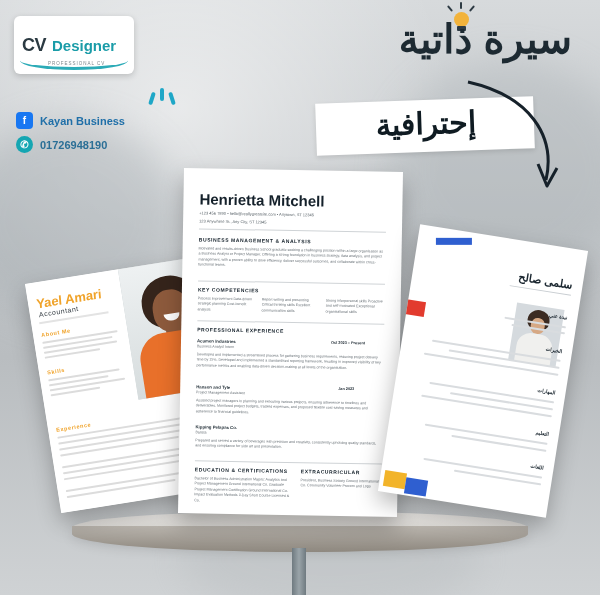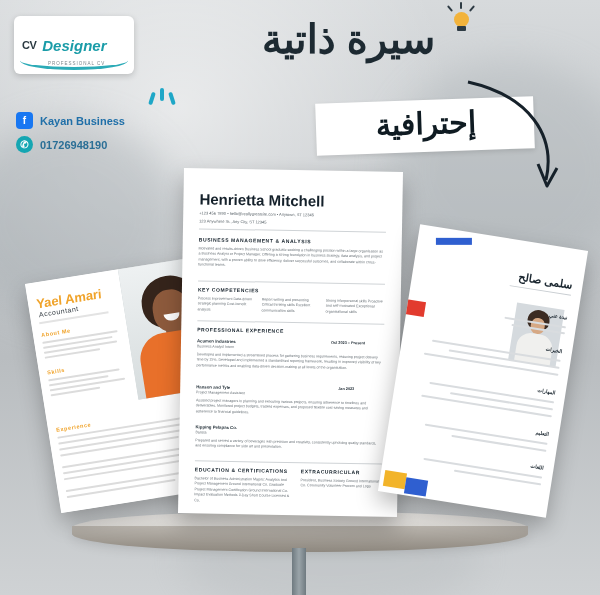--- a/index.html
+++ b/index.html
@@ -18,39 +18,39 @@
   
   .bg-blob{position:absolute;border-radius:50%;filter:blur(18px);opacity:.35;}
   .b1{left:-40px;top:120px;width:220px;height:200px;background:#9aa2a7;}
   .b2{right:-30px;top:60px;width:240px;height:220px;background:#a7aeb2;}
   .b3{left:180px;top:500px;width:300px;height:120px;background:#aeb3b6;opacity:.28;}
 
   
   .logo{position:absolute;left:14px;top:16px;width:120px;height:58px;
     background:#fff;border-radius:6px;box-shadow:0 2px 6px rgba(0,0,0,.18);
     display:flex;align-items:center;gap:6px;padding:0 8px;box-sizing:border-box;}
-  .logo .mark{font-weight:bold;font-size:11px;color:#2b3a42;letter-spacing:-.5px;}
-  .logo .word{font-size:15px;color:#1a9ca8;font-weight:bold;font-style:italic;}
+  .logo .mark{font-weight:bold;font-size:18px;color:#2b3a42;letter-spacing:-.5px;}
+  .logo .word{font-size:15px;color:#1a9ca8;font-weight:bold;}
   .logo .sub{position:absolute;left:34px;bottom:8px;font-size:4.5px;color:#7b868c;letter-spacing:1px;}
   .logo .swoosh{position:absolute;left:6px;bottom:4px;width:108px;height:16px;
     border-bottom:3px solid #16a3b0;border-radius:0 0 60% 60%;opacity:.9;}
 
   
   .contact{position:absolute;left:16px;display:flex;align-items:center;gap:7px;}
   .c-fb{top:112px;}
   .c-ph{top:136px;}
   .badge{width:17px;height:17px;border-radius:50%;display:flex;align-items:center;
     justify-content:center;color:#fff;font-size:10px;font-weight:bold;}
   .badge.fb{background:#1877f2;border-radius:4px;}
   .badge.ph{background:#15a6b2;}
   .contact span.txt{font-size:11px;color:#1f6fa8;font-weight:bold;}
   .c-ph span.txt{color:#2b6f96;}
 
   
-  .headline{position:absolute;right:28px;top:18px;width:310px;text-align:left;
+  .headline{position:absolute;right:28px;top:18px;width:310px;text-align:right;
     direction:rtl;}
   .headline .l1{font-size:40px;font-weight:bold;color:#1d2a32;line-height:1.05;
     letter-spacing:-1px;}
   .hl-white{position:absolute;right:66px;top:100px;width:218px;height:52px;background:#fff;
     box-shadow:0 2px 5px rgba(0,0,0,.12);transform:rotate(-2deg);}
   .bulb{position:absolute;right:126px;top:6px;width:26px;height:30px;}
   .bulb .glass{position:absolute;left:6px;top:6px;width:15px;height:15px;border-radius:50%;
     background:#f2b33c;}
   .bulb .base{position:absolute;left:9px;top:20px;width:9px;height:5px;background:#2e3b44;border-radius:1px;}
   .bulb i{position:absolute;background:#2e3b44;width:2px;height:7px;border-radius:2px;}

